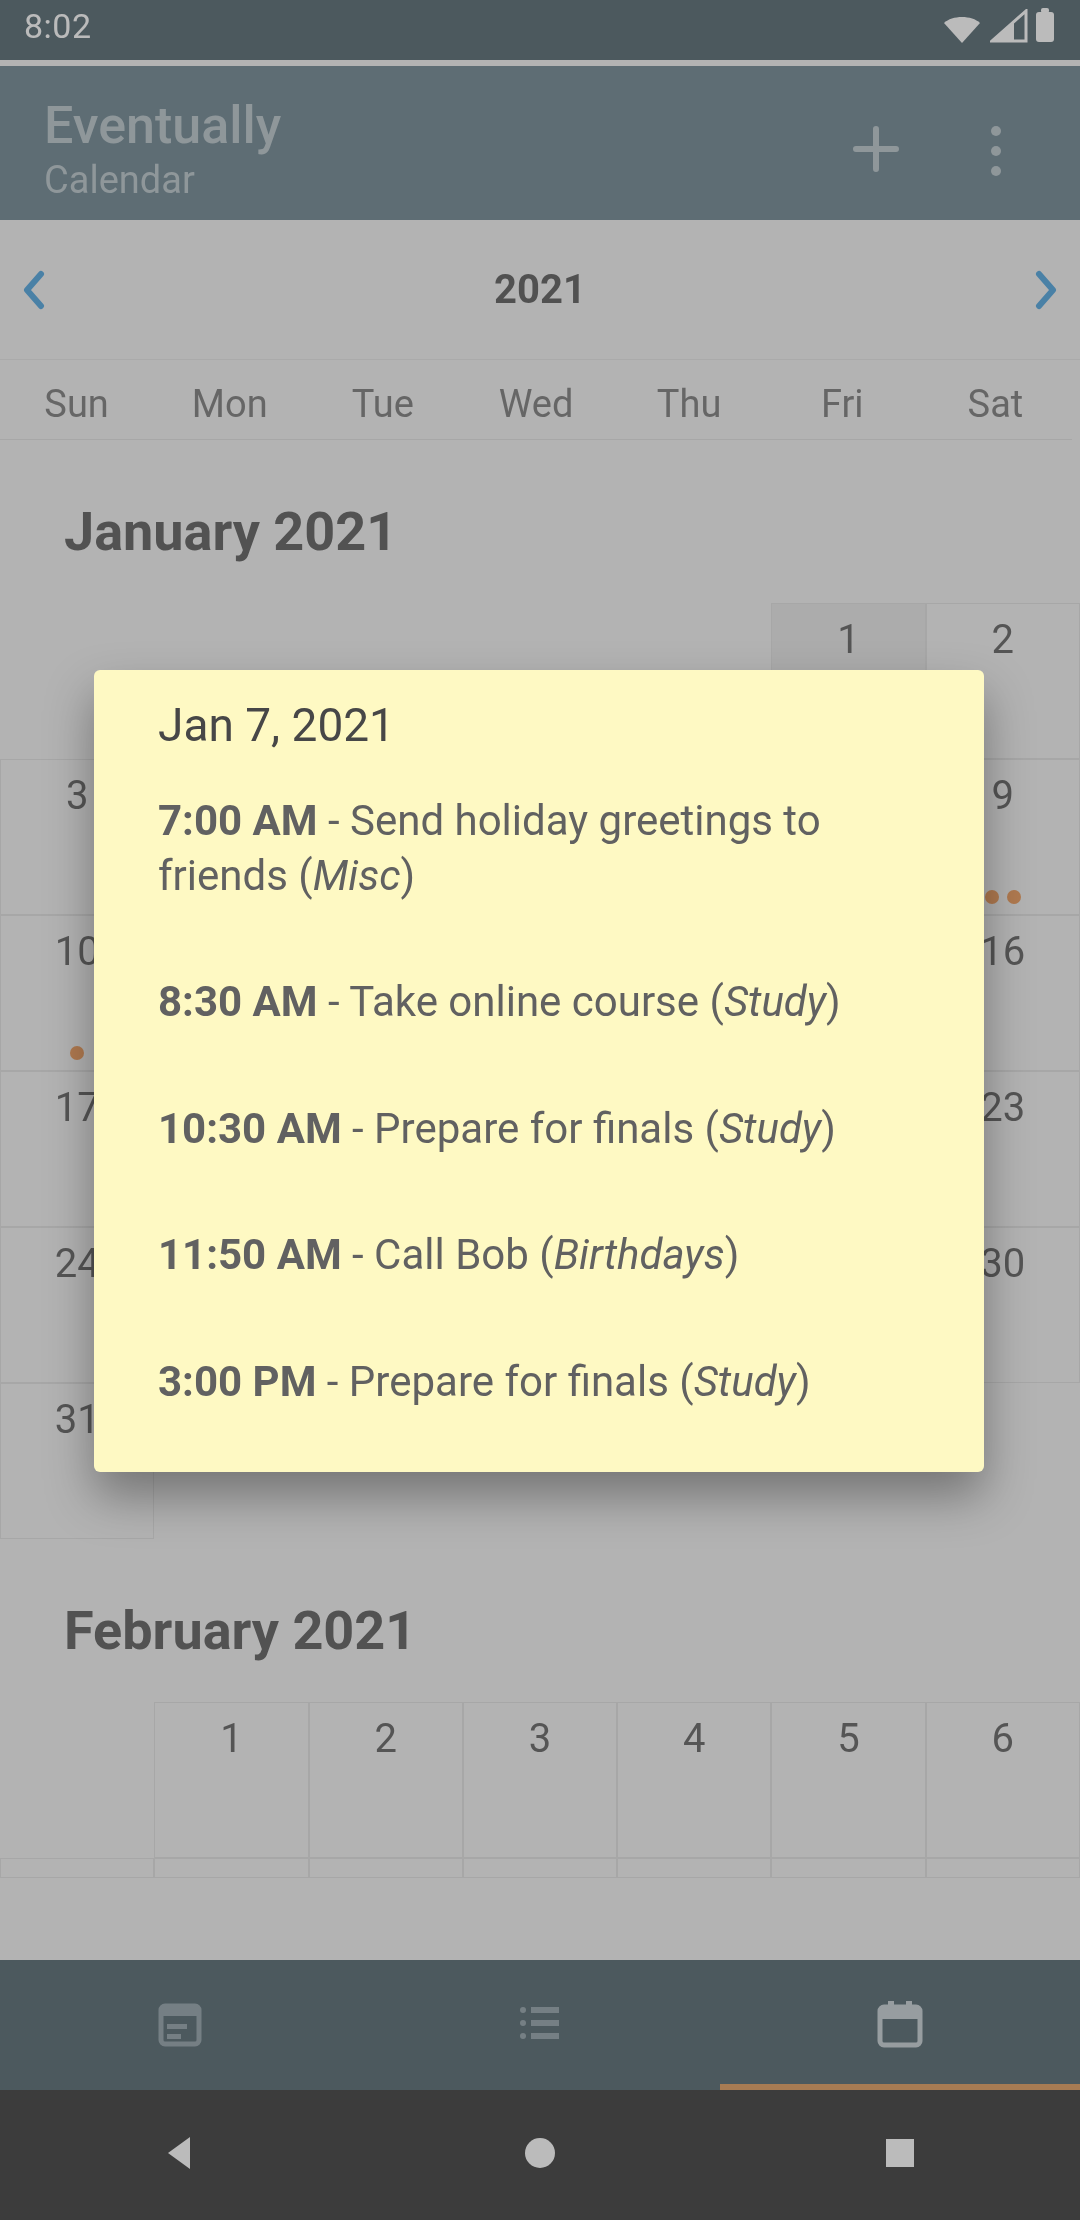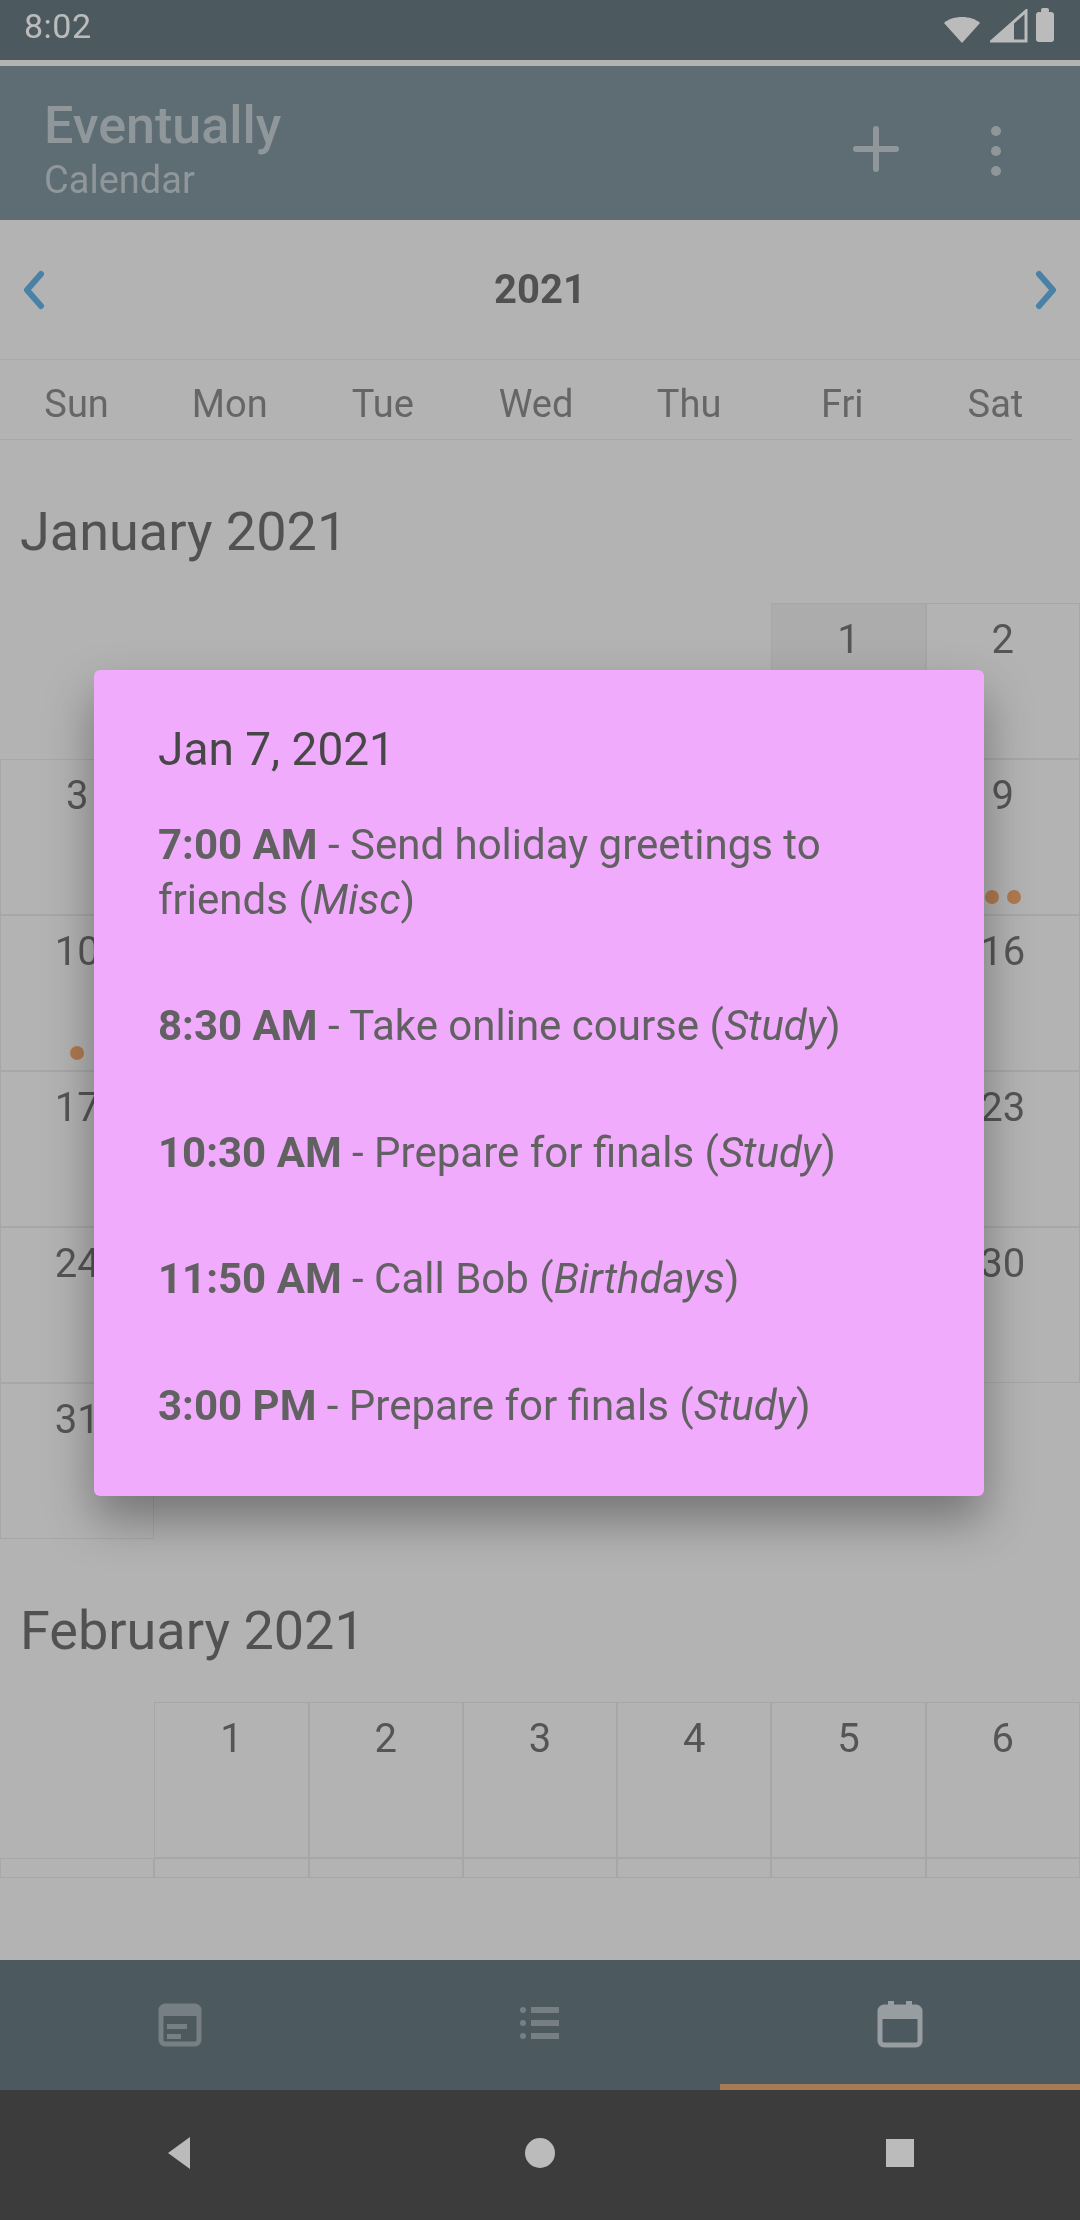--- a/index.html
+++ b/index.html
@@ -62,22 +62,22 @@
     display:flex; align-items:center; justify-content:center;
   }
 
   
   .cal-body {
     position:absolute; top:440px; left:0; right:0; bottom:260px;
     padding: 0 0 0 0;
     overflow: hidden;
   }
   .month-label {
-    font-size: 54px; font-weight: 400; color:#2c2c2c;
-    padding: 60px 0 40px 20px;
+    font-size: 54px; font-weight: 700; color:#2c2c2c;
+    padding: 60px 0 40px 64px;
   }
   .month-grid {
     display: grid;
     grid-template-columns: repeat(7, 1fr);
     grid-auto-rows: 156px;
   }
   .cell {
     border: 1px solid #d6d6d6;
     display:flex; align-items:flex-start; justify-content:center;
     padding-top: 12px;
@@ -112,23 +112,23 @@
     background:#000;
     display:flex; align-items:center; justify-content:space-around;
   }
 
   
   .scrim {
     position:absolute; inset:0; background: rgba(120,120,120,0.5);
   }
   .dialog {
     position:absolute; left:94px; right:96px; top:670px;
-    background:#f0abfc; border-radius:6px;
+    background:#fef9c3; border-radius:6px;
     box-shadow: 0 24px 48px rgba(0,0,0,0.35);
-    padding: 52px 64px 62px 64px;
+    padding: 28px 64px 62px 64px;
   }
   .dialog-title {
     font-size: 46px; color:#474747; font-weight:400; margin-bottom: 42px;
   }
   .event-list { display:flex; flex-direction:column; gap: 72px; }
   .event {
     font-size: 42px; color:#616161; line-height:1.3;
   }
   .event .t { font-weight:700; color:#616161; }
   .event .cat { font-style: italic; }

